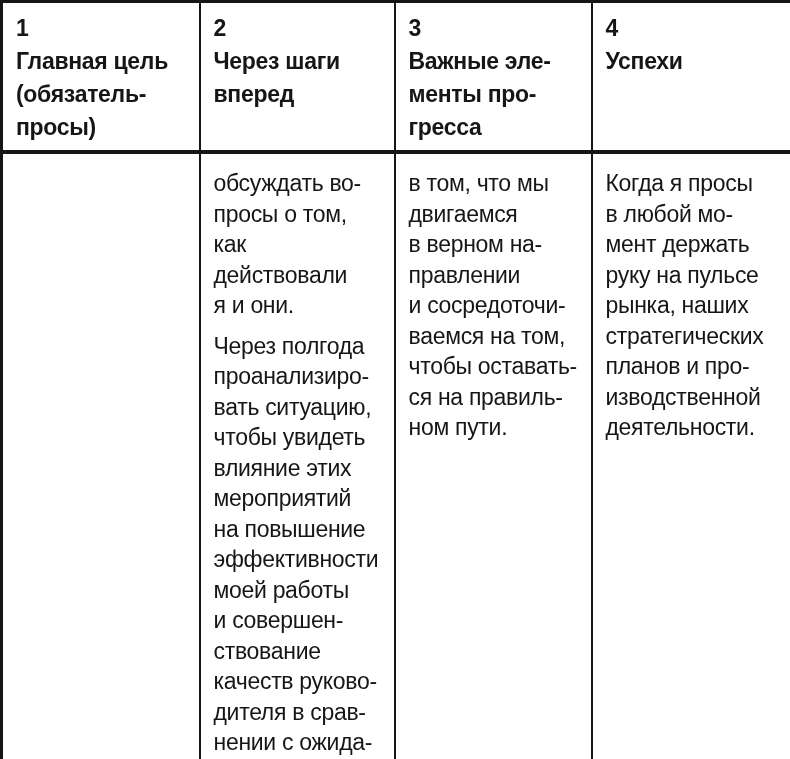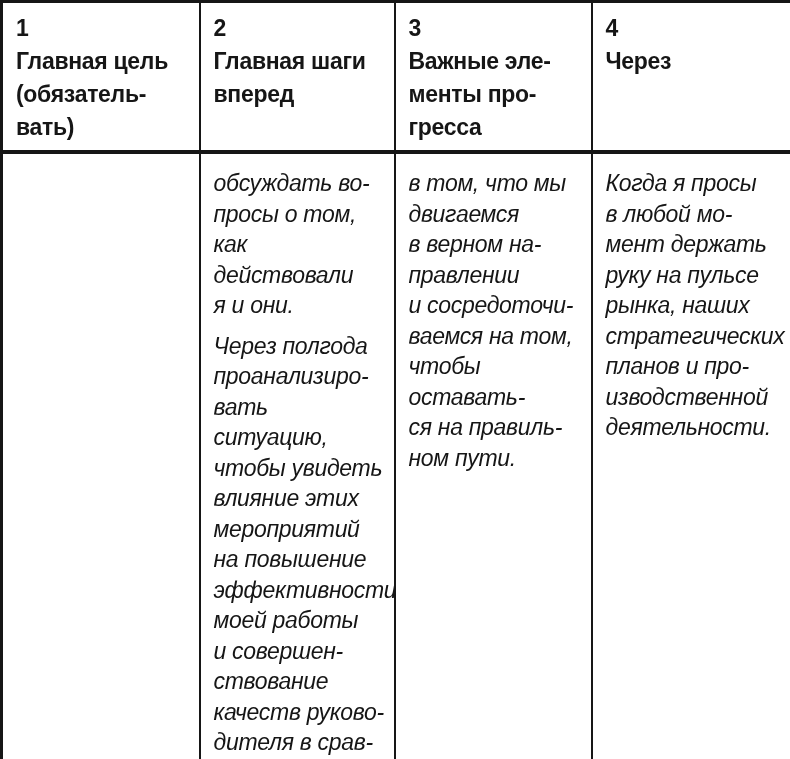--- a/index.html
+++ b/index.html
@@ -47,21 +47,20 @@
     white-space: pre-line;
   }
   tbody td {
     font-size: 23px;
     line-height: 30.5px;
     letter-spacing: -0.3px;
     padding: 14px 9px 10px 13px;
   }
   tbody td p {
     margin: 0;
-    font-style: italic;
   }
   tbody td p + p {
     margin-top: 10px;
   }
 </style>
 </head>
 <body>
 
 <table class="plan-table">
   <colgroup>
@@ -69,36 +68,36 @@
     <col style="width:195px">
     <col style="width:197px">
     <col style="width:200px">
   </colgroup>
   <thead>
     <tr>
       <th>
         <div class="col-num">1</div>
         <div class="col-title multiline">Главная цель
 (обязатель-
-вать)</div>
+просы)</div>
       </th>
       <th>
         <div class="col-num">2</div>
-        <div class="col-title multiline">Главная шаги
+        <div class="col-title multiline">Через шаги
 вперед</div>
       </th>
       <th>
         <div class="col-num">3</div>
         <div class="col-title multiline">Важные эле-
 менты про-
 гресса</div>
       </th>
       <th>
         <div class="col-num">4</div>
-        <div class="col-title multiline">Через</div>
+        <div class="col-title multiline">Успехи</div>
       </th>
     </tr>
   </thead>
   <tbody>
     <tr>
       <td>
         <p class="multiline"></p>
       </td>
       <td>
         <p class="multiline">обсуждать во-

